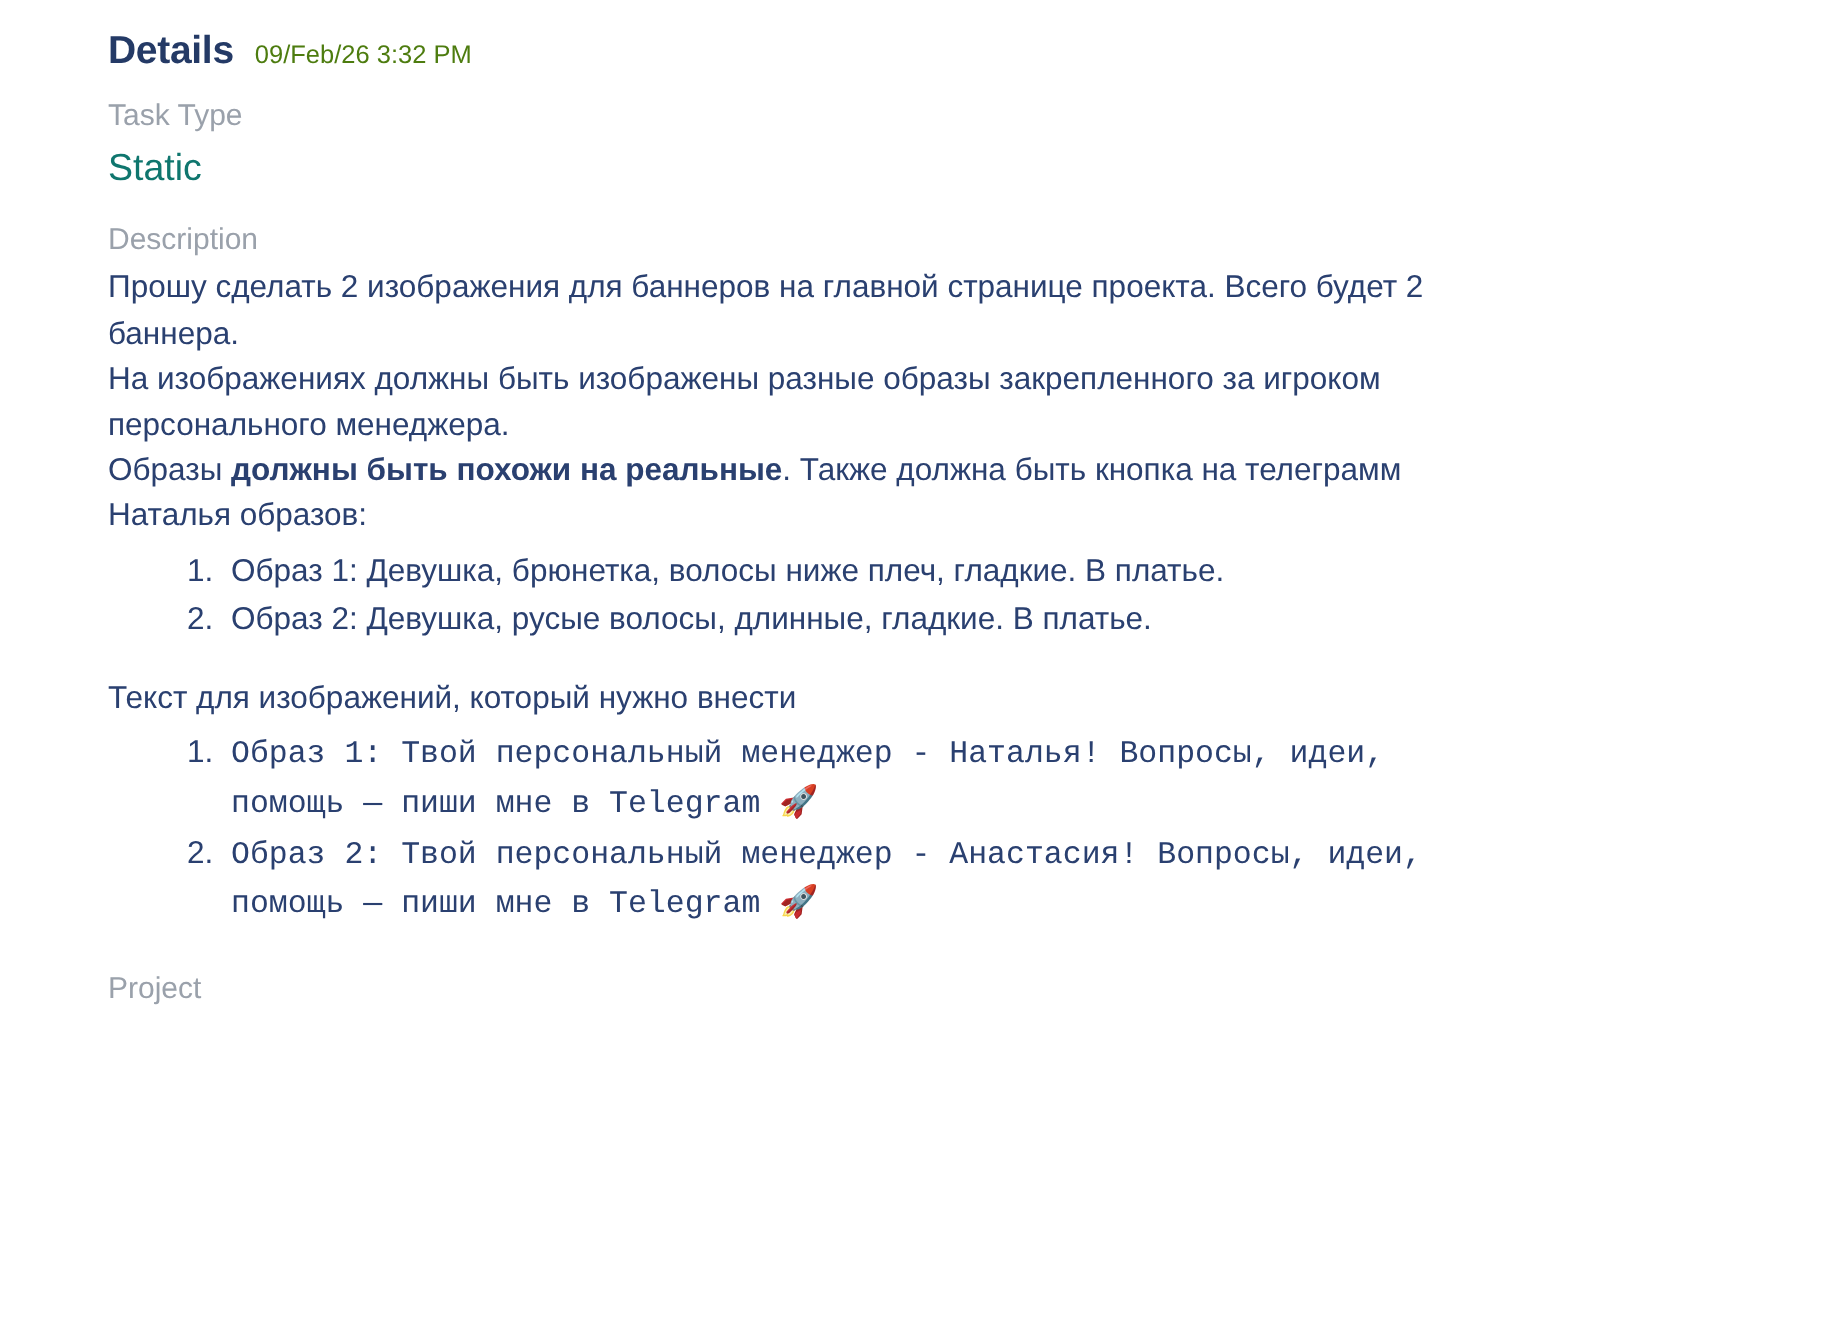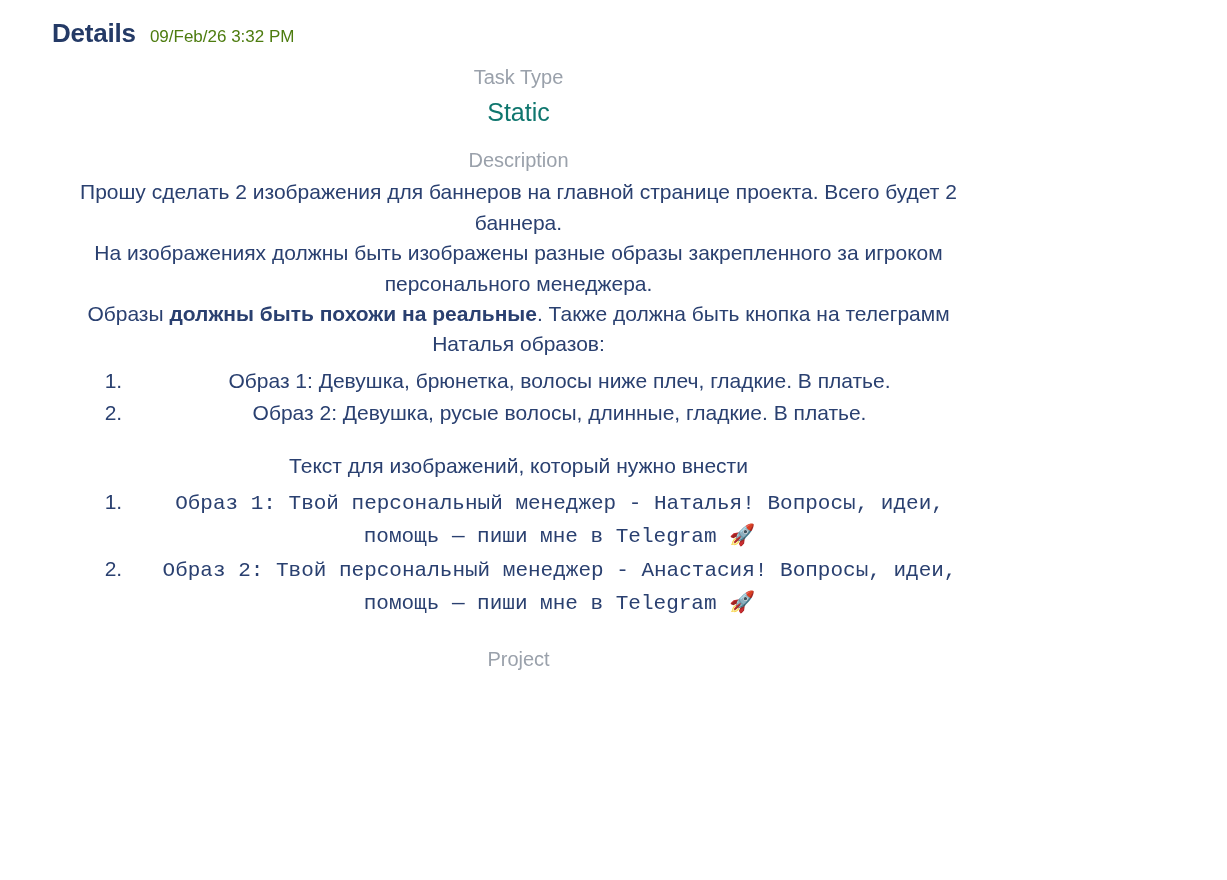--- a/index.html
+++ b/index.html
@@ -8,21 +8,21 @@
     background: #ffffff;
   }
   body {
     width: 1227px;
     height: 880px;
     font-family: "Liberation Sans", sans-serif;
     color: #233862;
     overflow: hidden;
   }
   .page {
-    padding: 18px 40px 0 52px;
+    padding: 18px 40px 0 72px;
     box-sizing: border-box;
     width: 1025px;
   }
 
   
   .details-header {
     display: flex;
     align-items: baseline;
     gap: 14px;
     margin-bottom: 14px;
@@ -35,21 +35,20 @@
   }
   .details-date {
     font-size: 17px;
     color: #4d7c0f;
     font-weight: normal;
   }
 
   
   .field {
     margin-bottom: 16px;
-    text-align: center;
   }
   .field-label {
     font-size: 20px;
     color: #9aa1ab;
     line-height: 1.45;
     margin-bottom: 2px;
   }
   .field-value {
     font-size: 25px;
     color: #0f766e;

